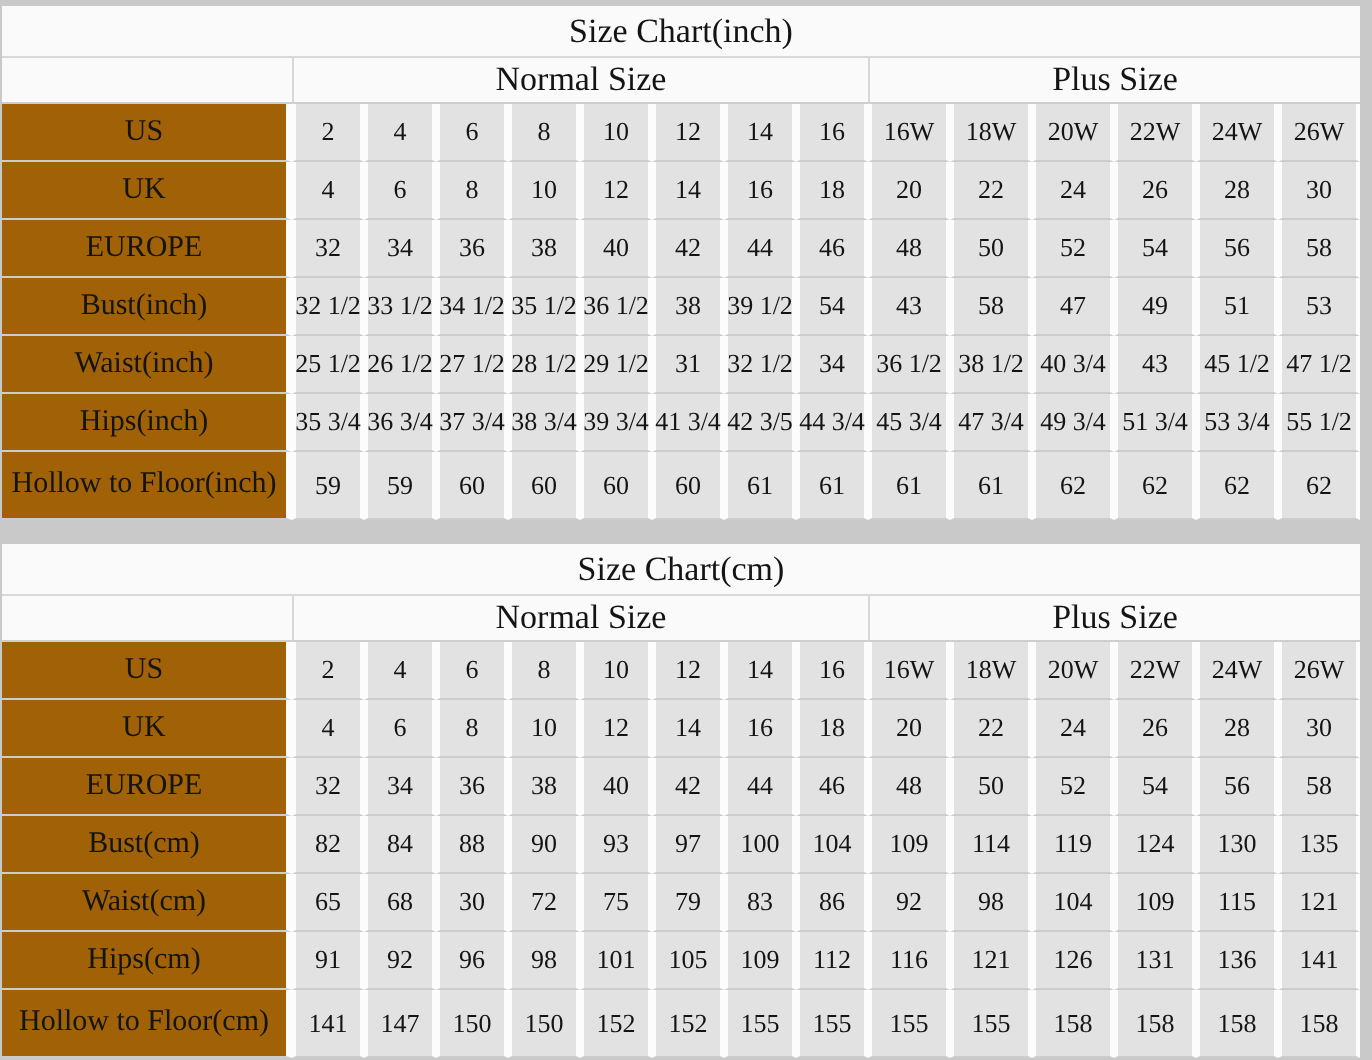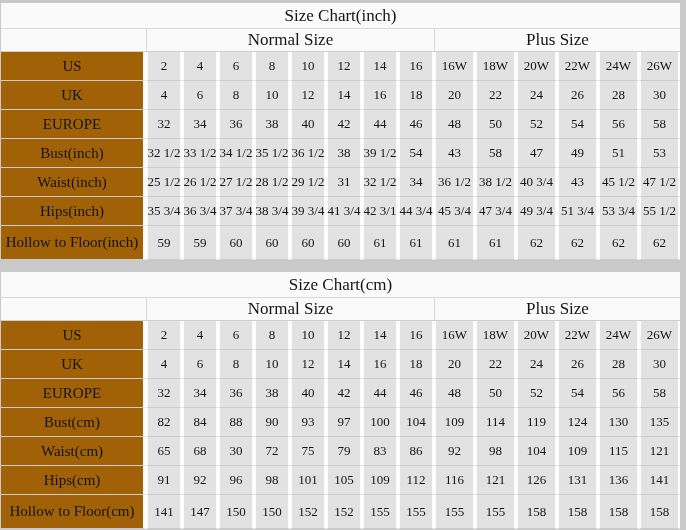--- a/index.html
+++ b/index.html
@@ -145,21 +145,21 @@
         <div class="cell val">43</div>
         <div class="cell val">45 1/2</div>
         <div class="cell val">47 1/2</div>
         <div class="cell rowlabel">Hips(inch)</div>
         <div class="cell val">35 3/4</div>
         <div class="cell val">36 3/4</div>
         <div class="cell val">37 3/4</div>
         <div class="cell val">38 3/4</div>
         <div class="cell val">39 3/4</div>
         <div class="cell val">41 3/4</div>
-        <div class="cell val">42 3/1</div>
+        <div class="cell val">42 3/5</div>
         <div class="cell val">44 3/4</div>
         <div class="cell val">45 3/4</div>
         <div class="cell val">47 3/4</div>
         <div class="cell val">49 3/4</div>
         <div class="cell val">51 3/4</div>
         <div class="cell val">53 3/4</div>
         <div class="cell val">55 1/2</div>
         <div class="cell rowlabel">Hollow to Floor(inch)</div>
         <div class="cell val">59</div>
         <div class="cell val">59</div>

